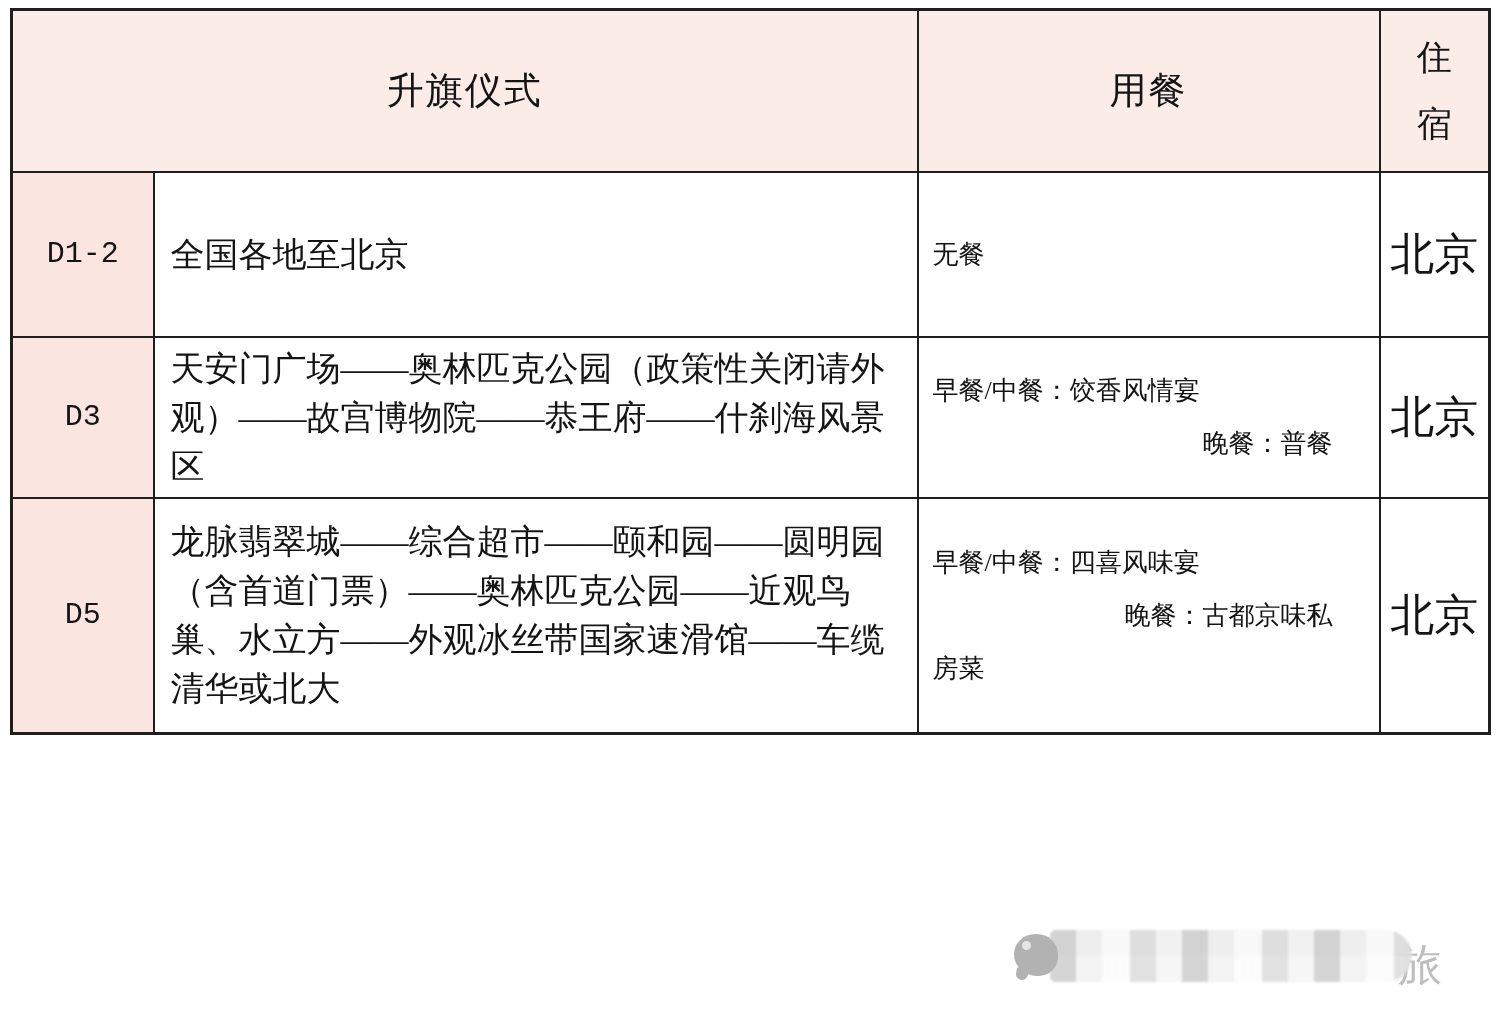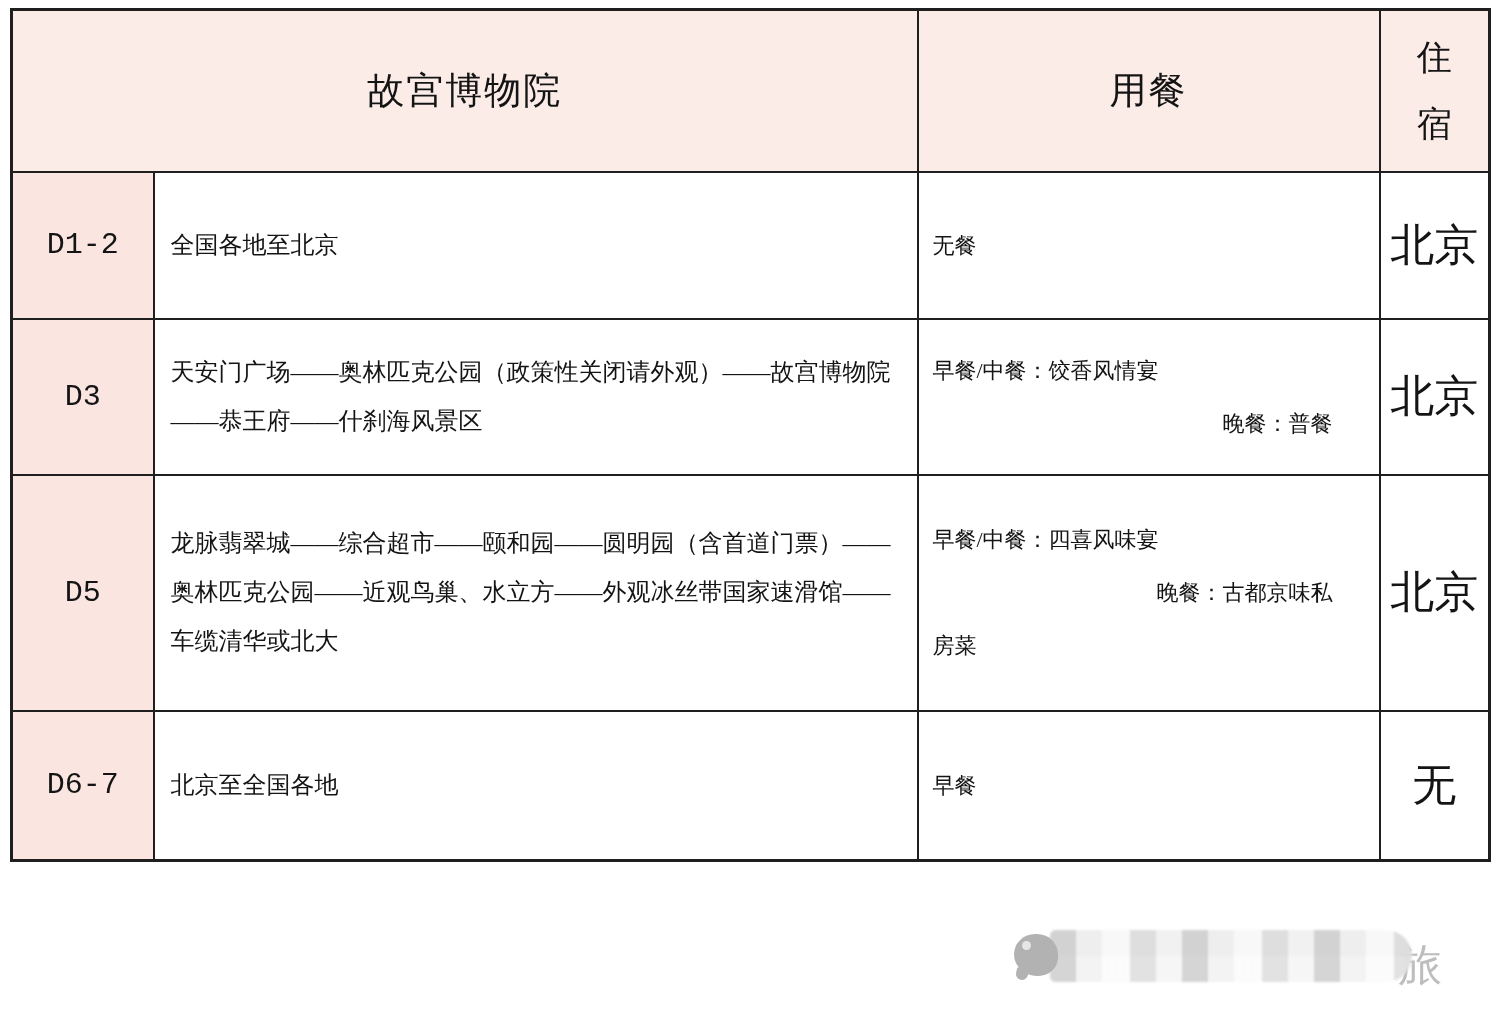--- a/index.html
+++ b/index.html
@@ -25,21 +25,21 @@
     table-layout:fixed;
     border:3px solid var(--border);
   }
   .itinerary th,.itinerary td{
     border:2px solid var(--border);
     vertical-align:middle;
     font-weight:normal;
     overflow:hidden;
   }
   tr.r-head{height:162px;}
-  tr.r0{height:147px;}
+  tr.r0{height:165px;}
   tr.r1{height:156px;}
   tr.r2{height:126px;}
   tr.r3{height:236px;}
   tr.r4{height:150px;}
   th.head{
     background:var(--header-bg);
     font-size:37px;
     text-align:center;
     letter-spacing:2px;
   }
@@ -49,28 +49,28 @@
     gap:32px;font-size:35px;line-height:1;
   }
   td.day{
     background:var(--day-bg);
     font-family:"Liberation Mono","DejaVu Sans Mono",monospace;
     font-size:30px;
     text-align:center;
   }
   td.itin{
     background:#ffffff;
-    font-size:24px;
+    font-size:34px;
     line-height:49px;
     text-align:left;
     padding:6px 8px 6px 16px;
   }
   td.meal{
     background:#ffffff;
-    font-size:22px;
+    font-size:26px;
     line-height:53px;
     padding:4px 6px 4px 14px;
   }
   .meal-line{text-align:left;}
   .meal-line.center{text-align:right;padding-right:40px;font-family:Liberation Serif, serif;}
   td.lodge{
     background:#ffffff;
     font-size:44px;
     text-align:center;
     position:relative;
@@ -135,21 +135,21 @@
 
   <table class="itinerary">
     <colgroup>
       <col style="width:142px">
       <col style="width:764px">
       <col style="width:462px">
       <col style="width:110px">
     </colgroup>
     <thead>
       <tr class="r-head">
-        <th class="head" colspan="2">故宫博物院</th>
+        <th class="head" colspan="2">升旗仪式</th>
         <th class="head">用餐</th>
         <th class="head lodge-head">
           <div class="lodge-head-stack">
             <span>住</span>
             <span>宿</span>
           </div>
         </th>
       </tr>
     </thead>
     <tbody>
@@ -183,30 +183,20 @@
         <td class="meal">
           <div class="meal-line">早餐/中餐：四喜风味宴</div>
           <div class="meal-line center">晚餐：古都京味私</div>
           <div class="meal-line">房菜</div>
         </td>
         <td class="lodge">
           <span class="lodge-text">北京</span>
         </td>
       </tr>
 
-      <tr class="r4">
-        <td class="day">D6-7</td>
-        <td class="itin">北京至全国各地</td>
-        <td class="meal">
-          <div class="meal-line">早餐</div>
-        </td>
-        <td class="lodge">
-          <span class="lodge-text">无</span>
-        </td>
-      </tr>
     </tbody>
   </table>
 
   <span class="wm-char">旅</span>
   <div class="wm-strip"></div>
   <div class="wm-logo"></div>
 
 </div>
 
 </body></html>

